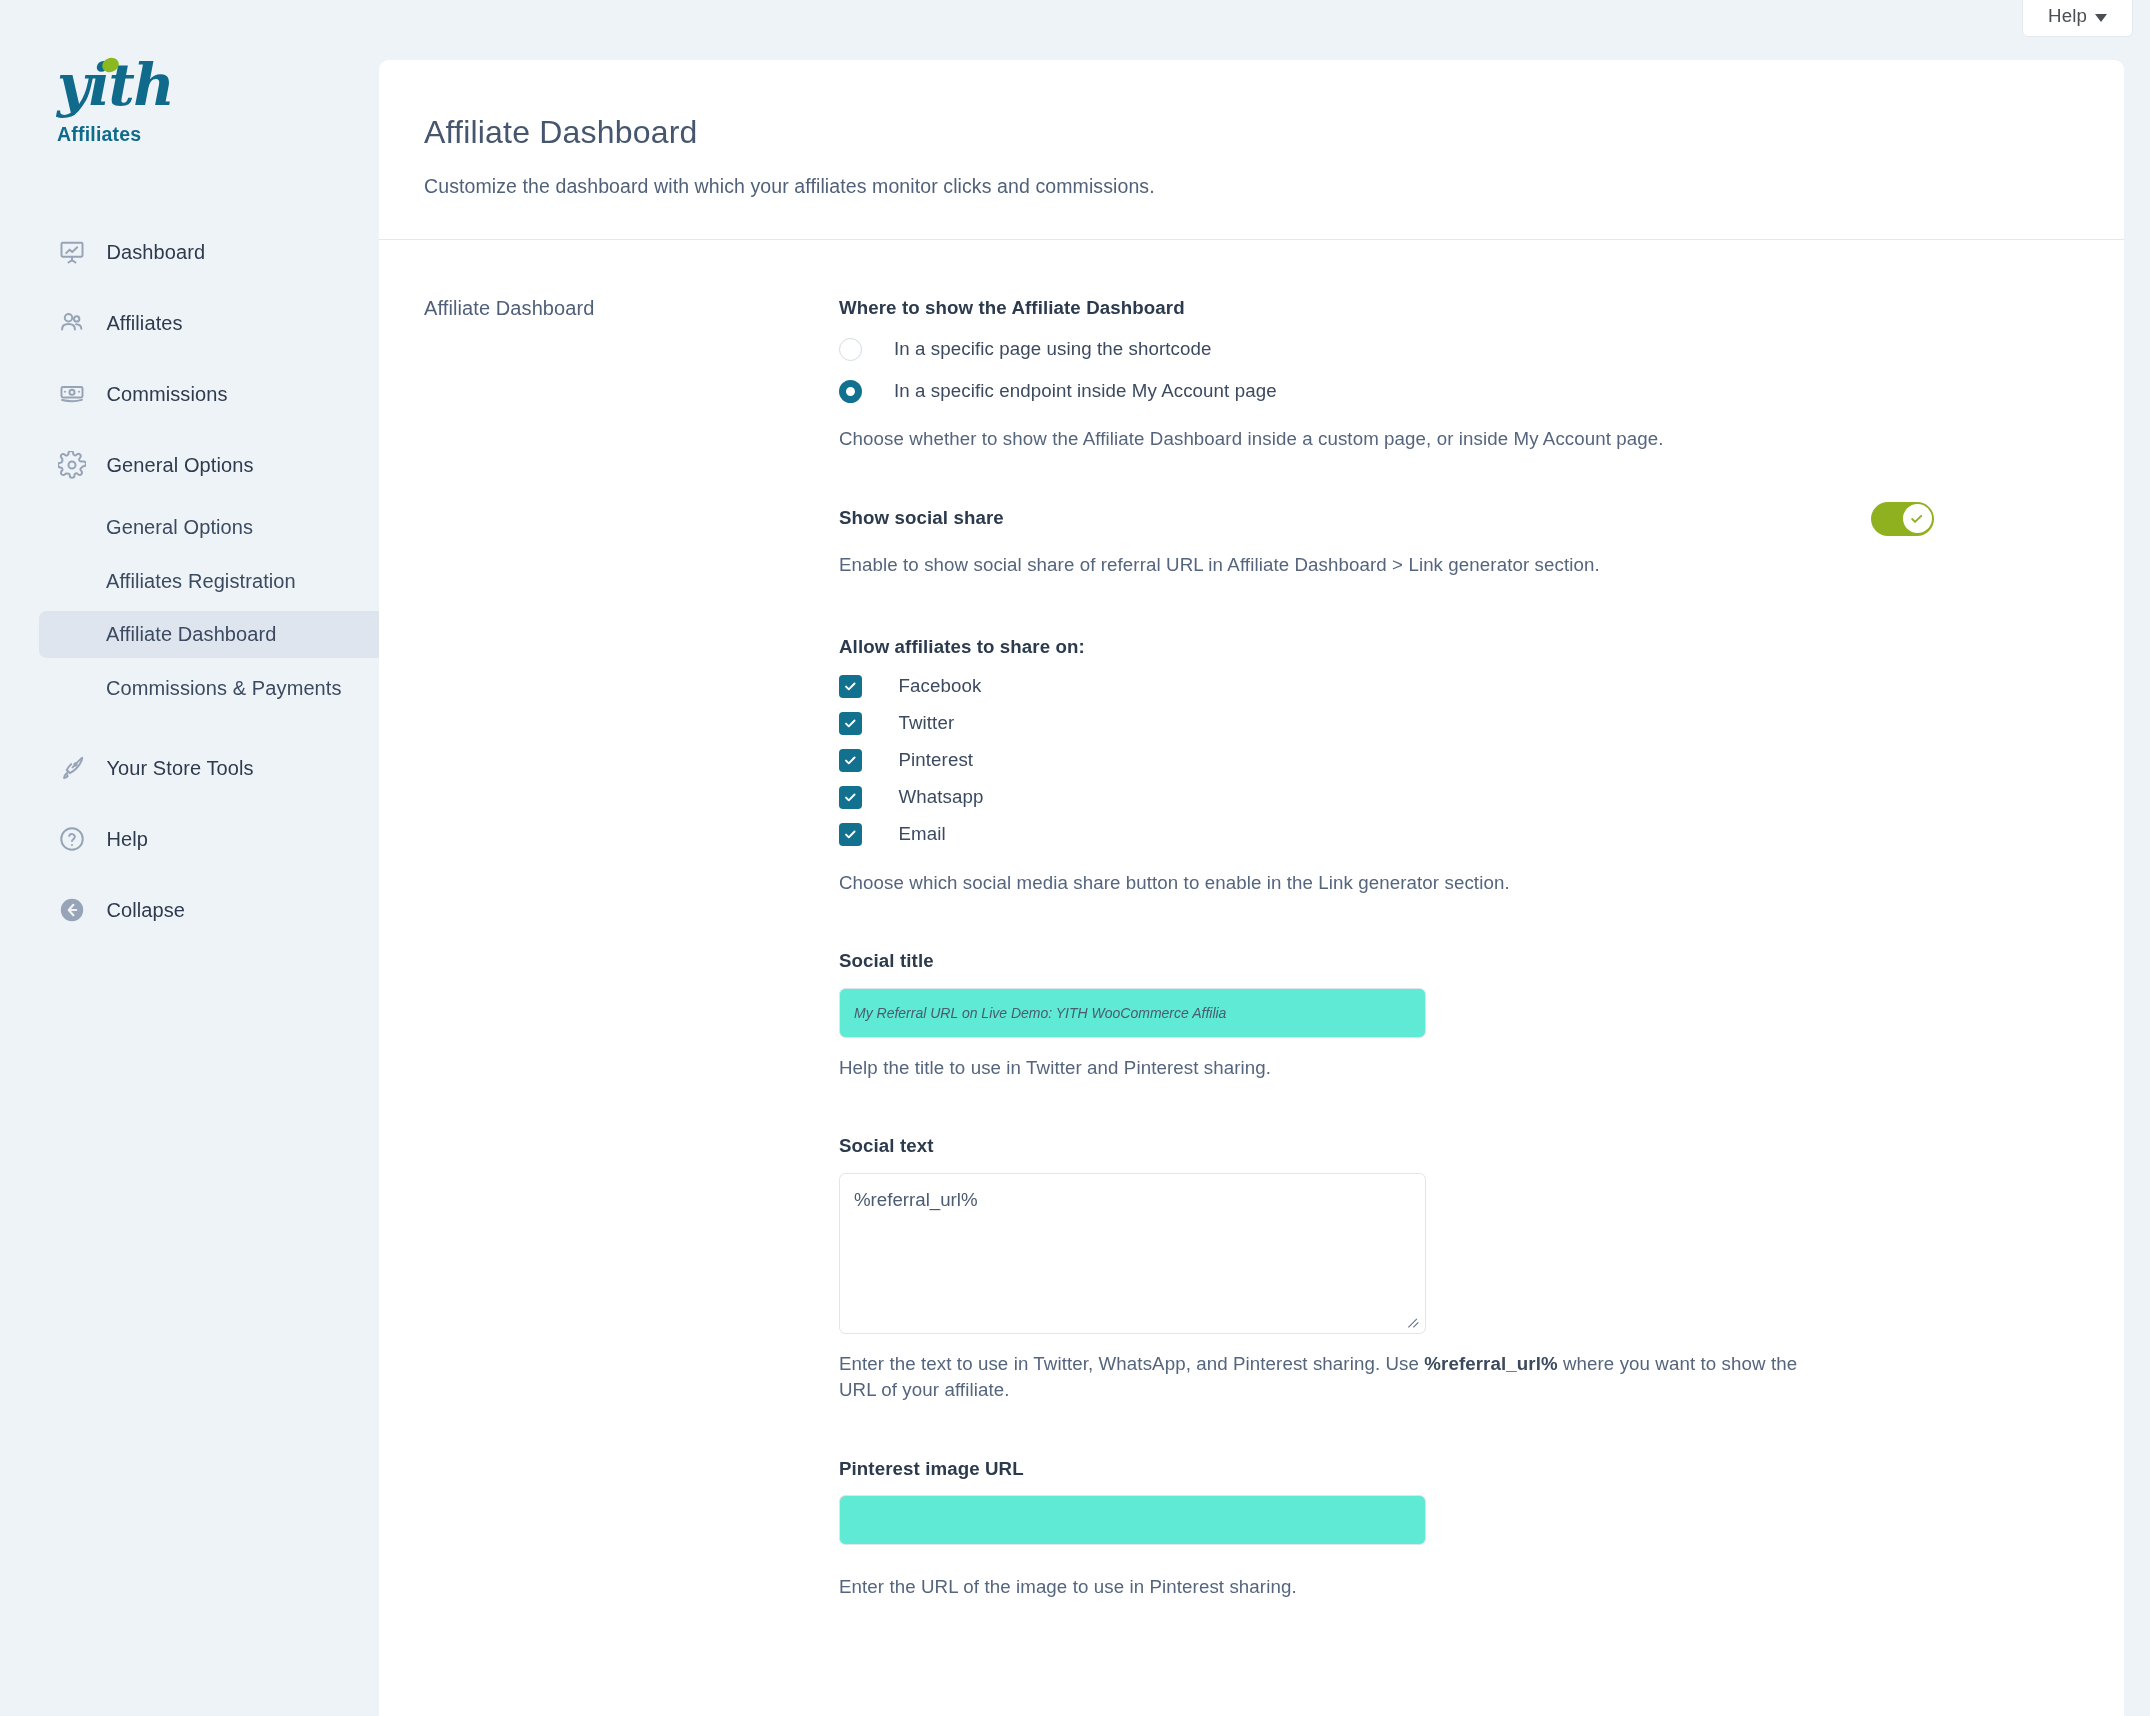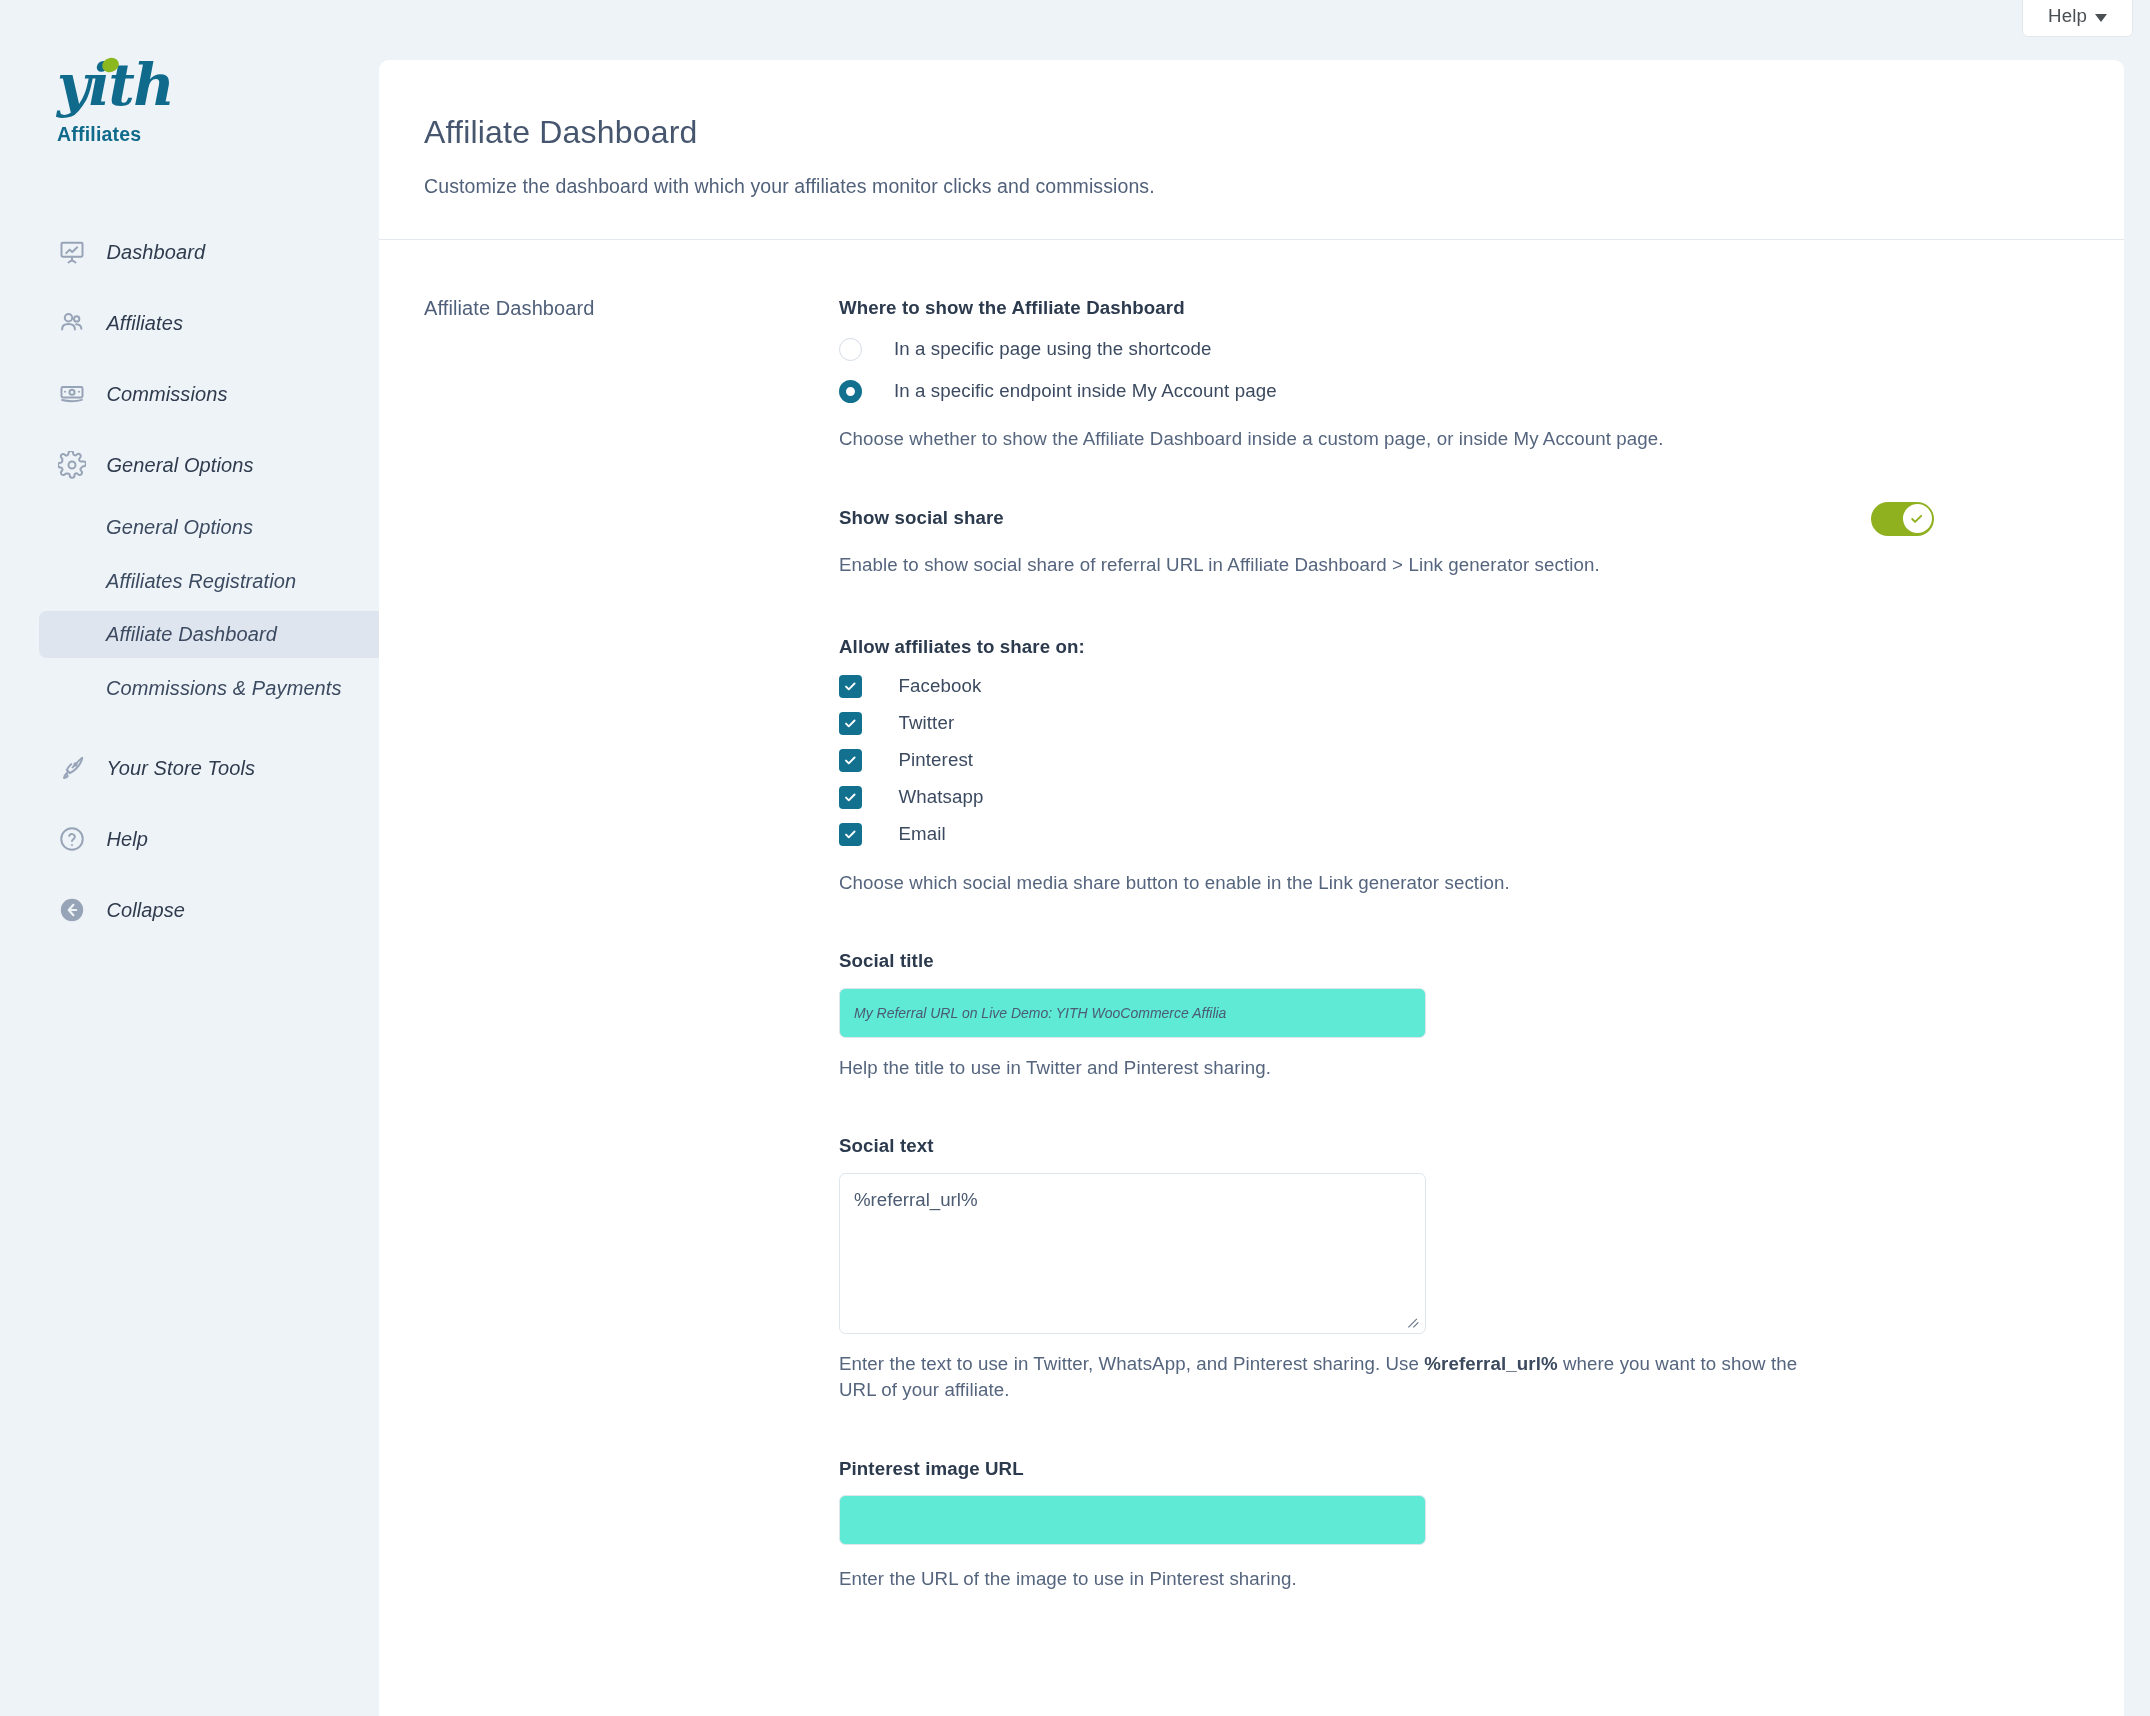--- a/index.html
+++ b/index.html
@@ -77,21 +77,21 @@
     transform: rotate(-20deg);
   }
   .brand-sub {
     font-size: 19.5px;
     font-weight: 700;
     color: #0f6a8b;
     margin-top: 3.2px;
     letter-spacing: 0.2px;
   }
 
-  .nav { position: absolute; top: 231px; left: 0; width: 434px; font-style: italic; }
+  .nav { position: absolute; top: 231px; left: 0; width: 434px; }
   .nav-item {
     position: relative;
     display: flex;
     align-items: center;
     height: 42px;
     margin: 0 23px 0 23px;
     padding-left: 15.4px;
     border-radius: 6.5px;
     cursor: pointer;
   }
@@ -566,19 +566,19 @@
             </span>
         </div>
         <div class="help-text under-help">
           <span>Enter the text to use in Twitter, WhatsApp, and Pinterest sharing. Use </span><b>%referral_url%</b><span> where you want to show the URL of your affiliate.</span>
         </div>
       </div>
 
       <div class="field-block">
         <div class="field-label">Pinterest image URL</div>
         <input class="text-input" type="text" value="" style="">
-        <div class="help-text" style="margin-top:21px;">Enter the URL of the image to use in Pinterest sharing.</div>
+        <div class="help-text" style="margin-top:29px;">Enter the URL of the image to use in Pinterest sharing.</div>
       </div>
 
     </div>
   </div>
 </div>
 
 
 </body></html>

